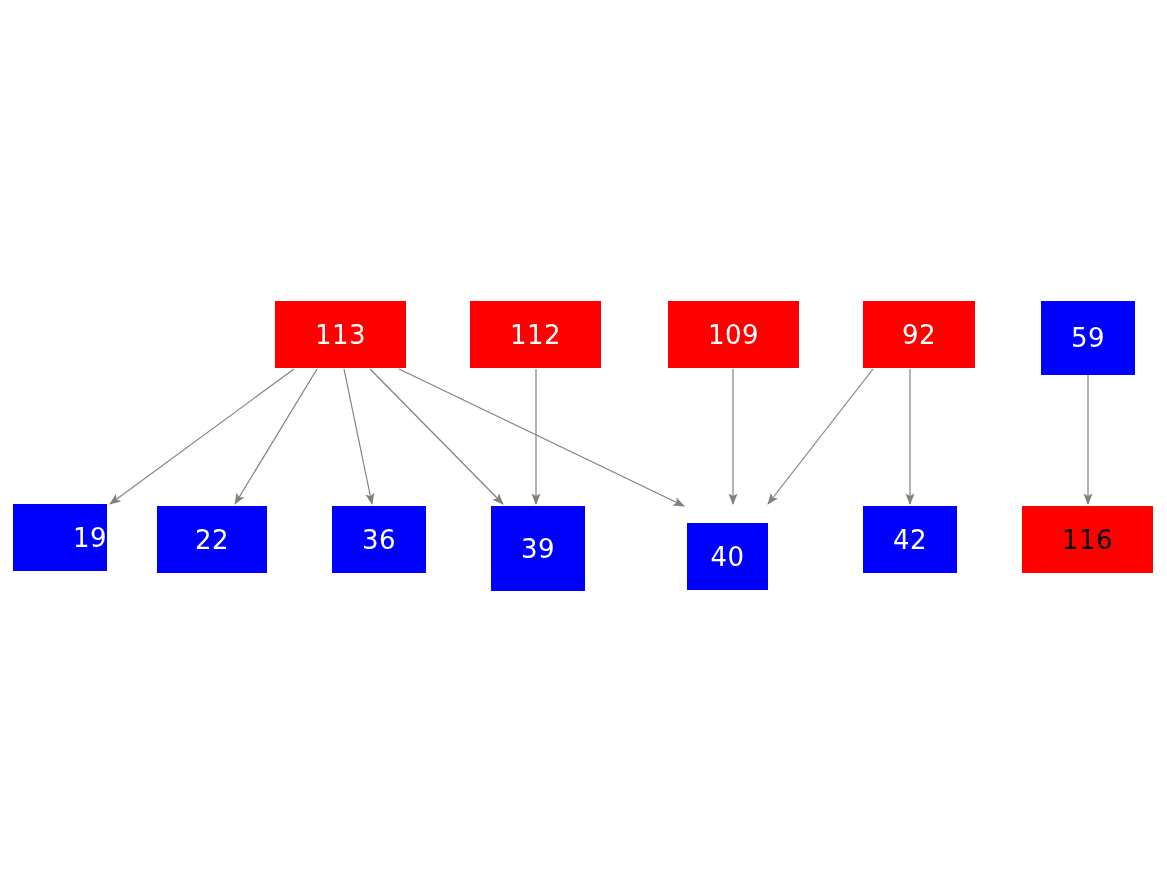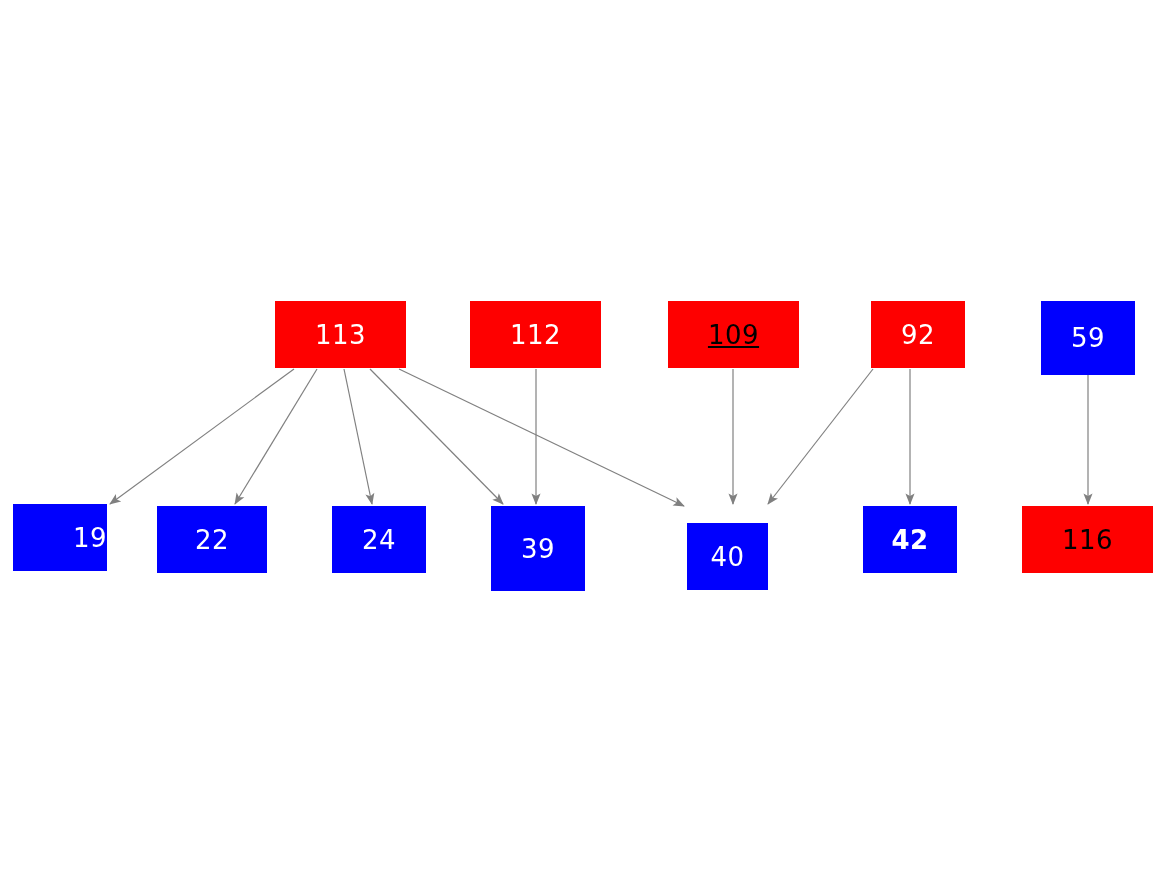--- a/index.html
+++ b/index.html
@@ -73,44 +73,44 @@
   </svg>
 
   <div id="nodes-layer">
       <div class="node" style="left: 275px; top: 301px; width: 131px; height: 67px; background: rgb(254, 0, 0);">
         <span class="node-label" style="color: rgb(255, 255, 255);">113</span>
       </div>
       <div class="node" style="left: 470px; top: 301px; width: 131px; height: 67px; background: rgb(254, 0, 0); text-align: right;">
         <span class="node-label" style="color: rgb(255, 255, 255);">112</span>
       </div>
       <div class="node" style="left: 668px; top: 301px; width: 131px; height: 67px; background: rgb(254, 0, 0);">
-        <span class="node-label" style="color: #000000; text-decoration: underline;">109</span>
+        <span class="node-label" style="color: #ffffff;">109</span>
       </div>
-      <div class="node" style="left: 863px; top: 301px; width: 94px; height: 67px; background: rgb(254, 0, 0); margin-left: 8px;">
+      <div class="node" style="left: 863px; top: 301px; width: 112px; height: 67px; background: rgb(254, 0, 0);">
         <span class="node-label" style="color: rgb(255, 255, 255);">92</span>
       </div>
       <div class="node" style="left: 1041px; top: 301px; width: 94px; height: 74px; background: rgb(0, 0, 254);">
         <span class="node-label" style="color: rgb(255, 255, 255);">59</span>
       </div>
       <div class="node" style="left: 13px; top: 504px; width: 94px; height: 67px; background: rgb(0, 0, 254); justify-content: flex-end;">
         <span class="node-label" style="color: rgb(255, 255, 255);">19</span>
       </div>
       <div class="node" style="left: 157px; top: 506px; width: 110px; height: 67px; background: rgb(0, 0, 254);">
         <span class="node-label" style="color: rgb(255, 255, 255);">22</span>
       </div>
       <div class="node" style="left: 332px; top: 506px; width: 94px; height: 67px; background: rgb(0, 0, 254);">
-        <span class="node-label" style="color: rgb(255, 255, 255);">24</span>
+        <span class="node-label" style="color: rgb(255, 255, 255);">36</span>
       </div>
       <div class="node" style="left: 491px; top: 506px; width: 94px; height: 85px; background: rgb(0, 0, 254);">
         <span class="node-label" style="color: rgb(255, 255, 255);">39</span>
       </div>
       <div class="node" style="left: 687px; top: 506px; width: 81px; height: 67px; background: rgb(0, 0, 254); margin-top: 17px;">
         <span class="node-label" style="color: rgb(255, 255, 255);">40</span>
       </div>
-      <div class="node" style="left: 863px; top: 506px; width: 94px; height: 67px; background: rgb(0, 0, 254); font-weight: bold;">
+      <div class="node" style="left: 863px; top: 506px; width: 94px; height: 67px; background: rgb(0, 0, 254);">
         <span class="node-label" style="color: rgb(255, 255, 255);">42</span>
       </div>
       <div class="node" style="left: 1022px; top: 506px; width: 131px; height: 67px; background: rgb(254, 0, 0);">
         <span class="node-label" style="color: #000000;">116</span>
       </div>
     </div>
 
 </div>
 
 </body></html>

